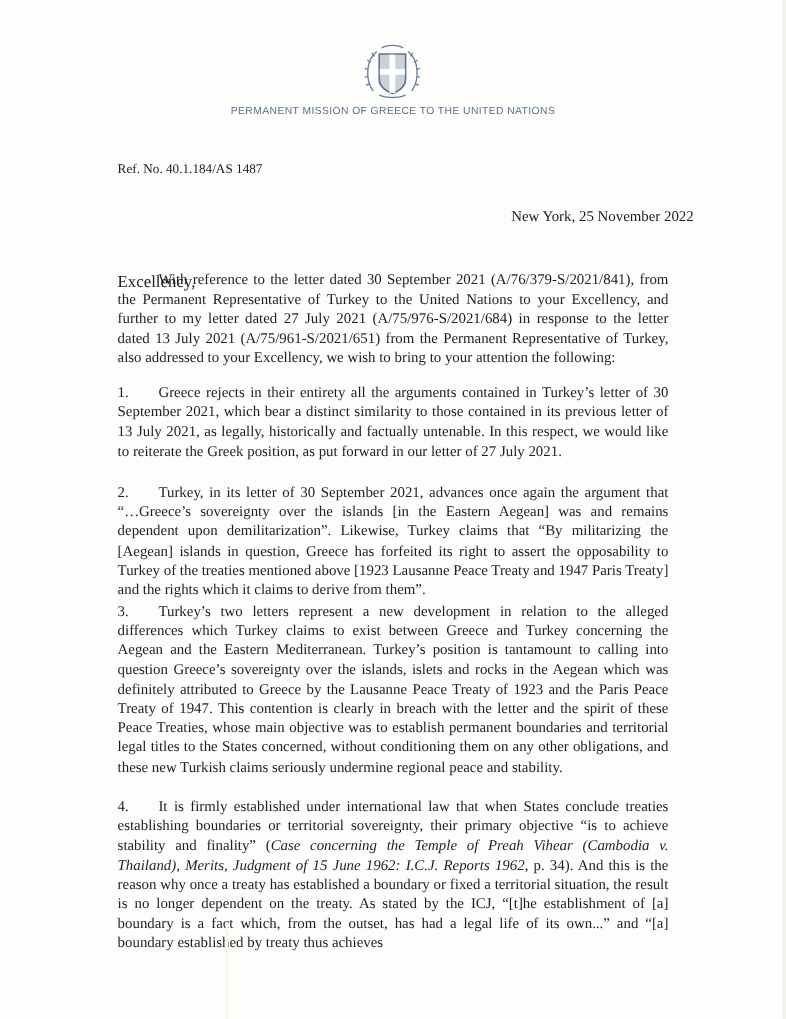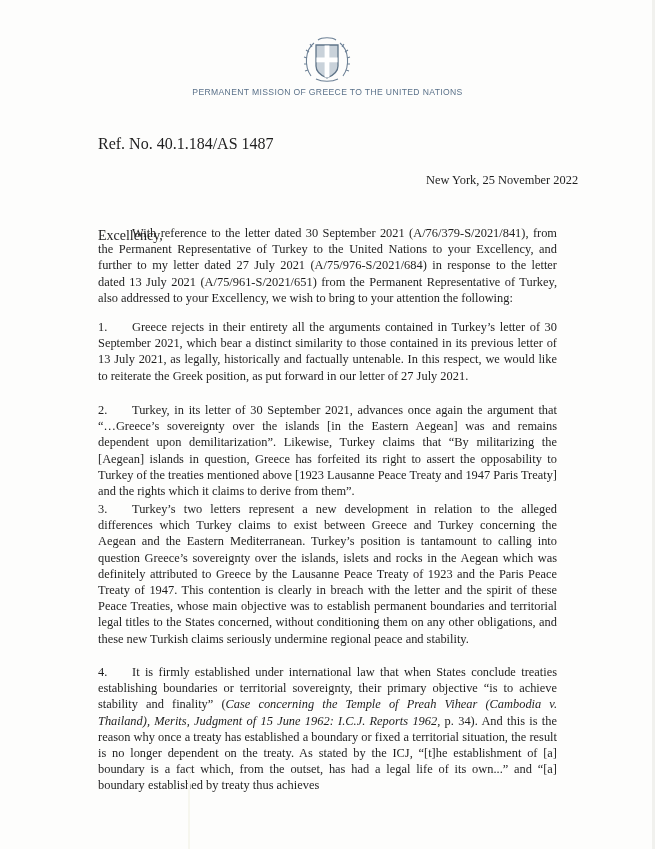--- a/index.html
+++ b/index.html
@@ -10,21 +10,21 @@
     color: #1e1e1e;
     position: relative;
   }
   .page { position: absolute; left: 0; top: 0; width: 655px; height: 849px; background: #fdfdfc; }
   .emblem { position: absolute; left: 302px; top: 36px; width: 50px; height: 48px; }
   .mission {
     position: absolute; left: 0; width: 655px; top: 87px; text-align: center;
     font-family: "Liberation Sans", "DejaVu Sans", sans-serif;
     font-size: 8.6px; letter-spacing: 0.35px; color: #5a7189;
   }
-  .ref { position: absolute; left: 98px; top: 135px; font-size: 16px; text-align: center; }
+  .ref { position: absolute; left: 98px; top: 135px; font-size: 11px; text-align: center; }
   .date { position: absolute; left: 426px; top: 173px; font-size: 12.4px; }
   .salutation { position: absolute; left: 98px; top: 204px; font-size: 14px; margin-top: 24px; }
   .para {
     position: absolute; left: 98px; width: 459px;
     font-size: 12.4px; line-height: 16.2px; text-align: justify;
   }
   .indent { text-indent: 34px; }
   .num { display: inline-block; width: 34px; }
   .scan-line { position: absolute; left: 188px; top: 770px; width: 2px; height: 79px; background: #f6f6ee; }
   .right-edge { position: absolute; right: 0; top: 0; width: 3px; height: 849px; background: #f1f1ee; }

